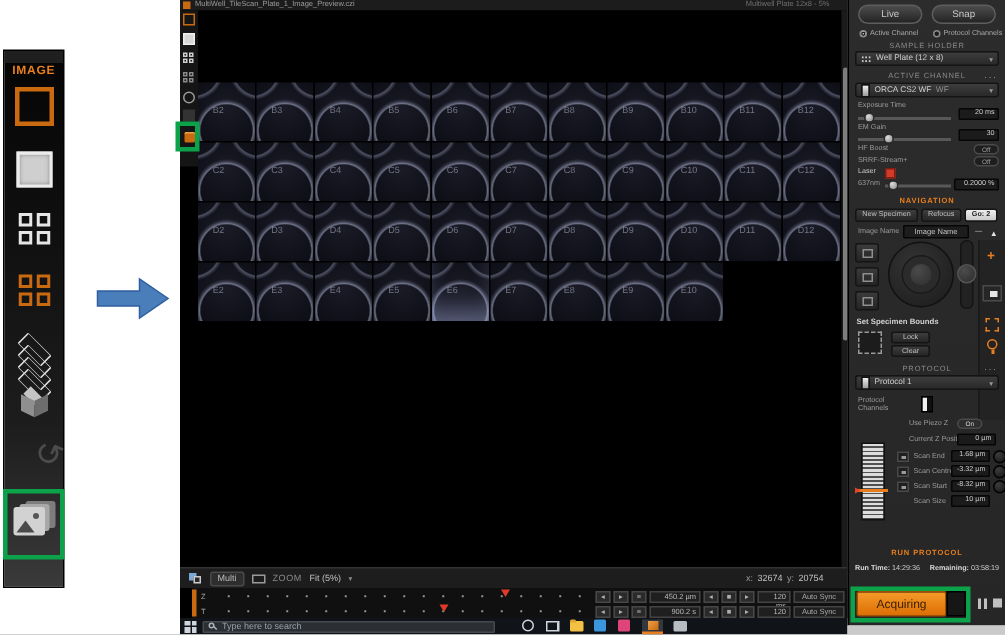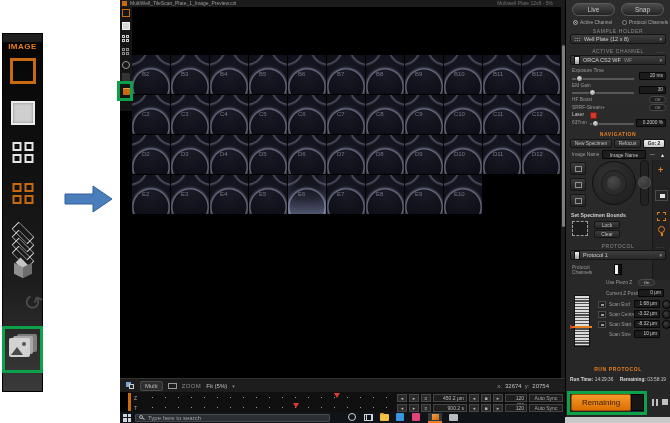--- a/index.html
+++ b/index.html
@@ -641,20 +641,20 @@
     <div class="knob-dot" style="left:96px;top:320px;"></div>
 
     <div class="rp-label" style="left:43px;top:332px;">Scan Size</div>
     <div class="rp-box" style="left:68px;top:330px;width:26px;">10 µm</div>
 
     <div class="sec-h orange" style="top:366px;">RUN PROTOCOL</div>
     <div class="run-row" style="top:377px;">
       <span><b>Run Time:</b> <span>14:29:36</span></span>
       <span><b>Remaining:</b> <span>03:58:19</span></span>
     </div>
-    <div class="acq-btn" style="left:5px;top:394px;">Remaining</div>
+    <div class="acq-btn" style="left:5px;top:394px;">Acquiring</div>
     <div class="acq-dark" style="left:65px;top:394px;"></div>
     <div class="media-ic pause-ic" style="left:86px;top:399px;"></div>
     <div class="media-ic stop-ic" style="left:96px;top:399px;"></div>
   </div>
   <div class="abs rp-strip-bottom"></div>
   <div class="abs green-box" style="left:567px;top:391px;width:80px;height:24px;"></div>
 
 </div>
 </body></html>

